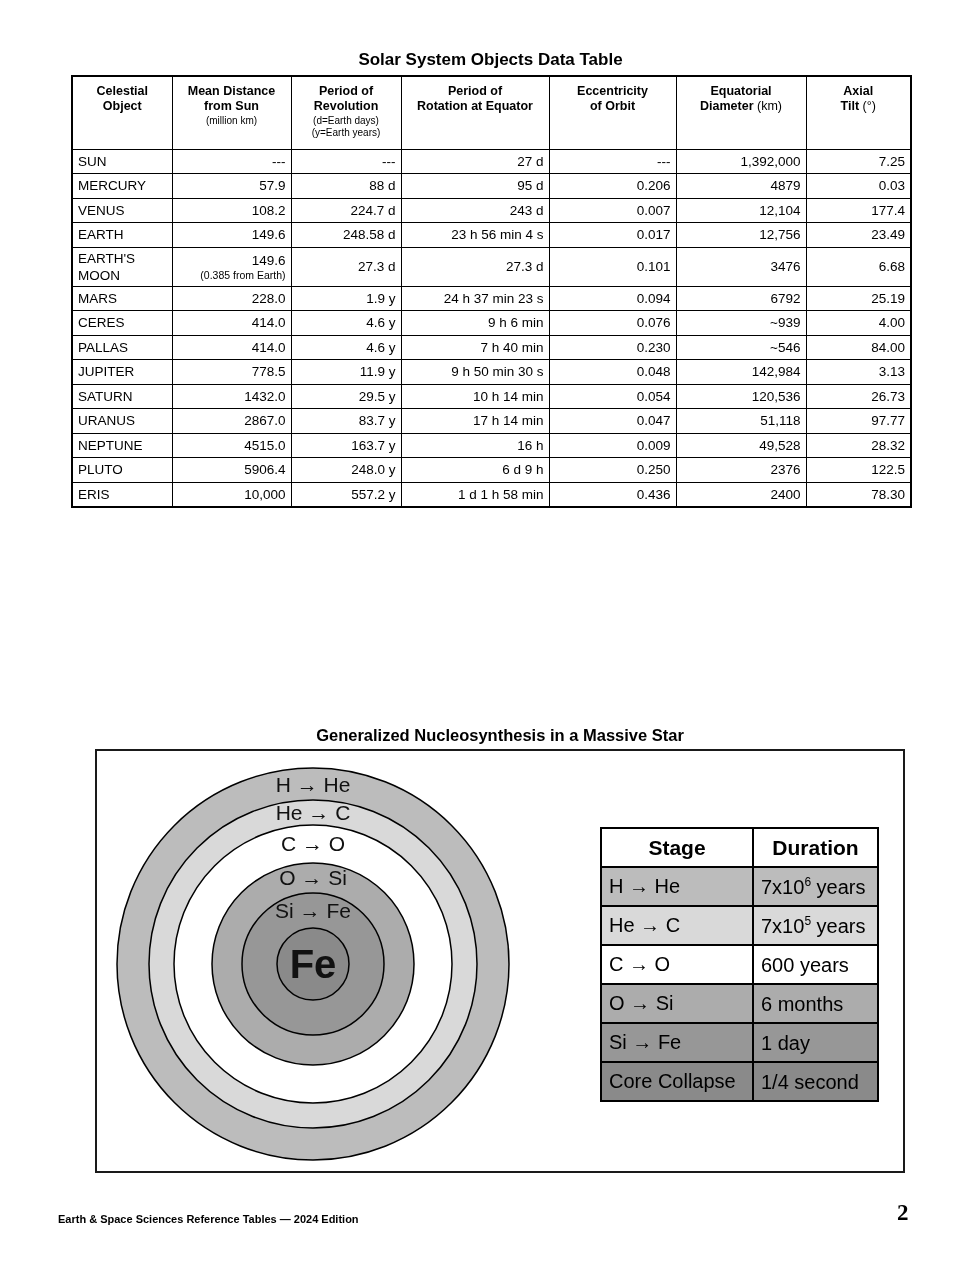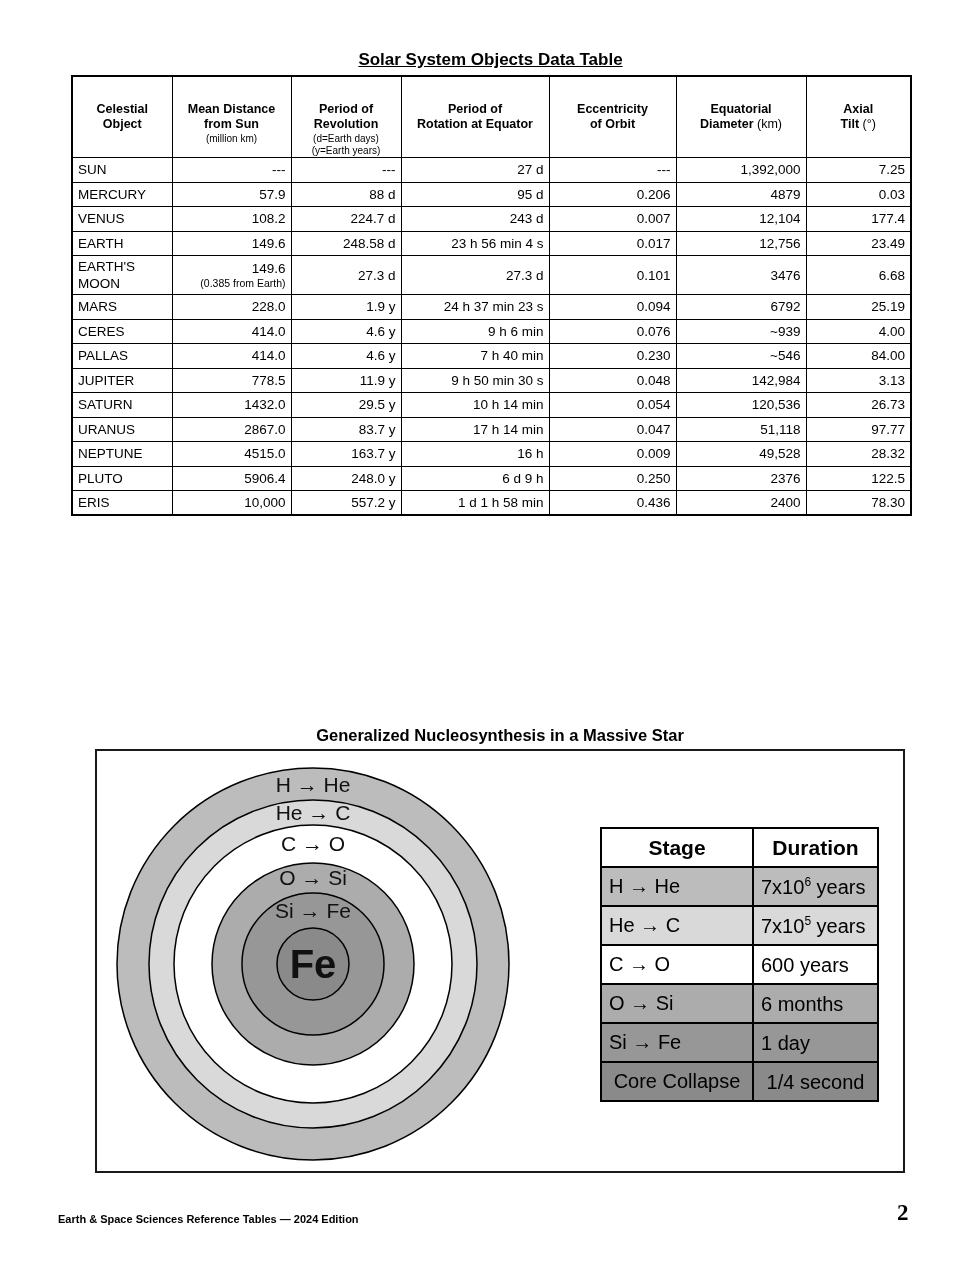--- a/index.html
+++ b/index.html
@@ -6,32 +6,32 @@
   html,body { background:#ffffff; }
   .page {
     position:relative; width:979px; height:1266px; background:#ffffff;
     font-family:"Liberation Sans", sans-serif; color:#000;
     overflow:hidden;
   }
 
   
   .doc-title {
     position:absolute; left:71px; top:50px; width:839px;
-    text-align:center; font-size:17px; font-weight:bold;text-decoration:underline;
+    text-align:center; font-size:17px; font-weight:bold;
   }
   #solar-table {
     position:absolute; left:71px; top:75px; width:839px;
     border-collapse:collapse; table-layout:fixed;
     border:2px solid #000;
   }
   #solar-table th, #solar-table td { border:1.5px solid #000; }
   #solar-table thead tr { height:73px; }
   #solar-table th {
     font-size:12.5px; font-weight:bold; vertical-align:top;
-    padding-top:25px; line-height:15px; text-align:center;
+    padding-top:7px; line-height:15px; text-align:center;
   }
   .th-main { white-space:pre-line; }
   .th-unit { font-weight:normal; }
   .th-sub  { font-weight:normal; font-size:10px; line-height:12px; white-space:pre-line; margin-top:1px; }
   #solar-table tbody tr { height:24.5px; }
   #solar-table td { font-size:13.5px; line-height:17px; padding:2px 5px; vertical-align:middle; }
   td.c-name { text-align:left; }
   td.c-name .nm { white-space:pre-line; }
   td.c-num  { text-align:right; }
   td.c-num .note { display:block; font-size:10.5px; line-height:13px; }
@@ -305,21 +305,21 @@
       <td><span class="dur-base">600 years</span><sup class="dur-sup"></sup><span class="dur-rest"></span></td>
     </tr>
         <tr style="background: rgb(172, 172, 172);">
       <td><span class="stg">O → Si</span></td>
       <td><span class="dur-base">6 months</span><sup class="dur-sup"></sup><span class="dur-rest"></span></td>
     </tr>
         <tr style="background: rgb(151, 151, 151);">
       <td><span class="stg">Si → Fe</span></td>
       <td><span class="dur-base">1 day</span><sup class="dur-sup"></sup><span class="dur-rest"></span></td>
     </tr>
-        <tr style="background: rgb(138, 138, 138); text-align: center;">
+        <tr style="background: rgb(138, 138, 138);">
       <td><span class="stg">Core Collapse</span></td>
       <td><span class="dur-base">1/4 second</span><sup class="dur-sup"></sup><span class="dur-rest"></span></td>
     </tr>
       </tbody>
   </table>
 
   <div class="footer-text">Earth &amp; Space Sciences Reference Tables — 2024 Edition</div>
   <div class="page-num">2</div>
 
 </div>

